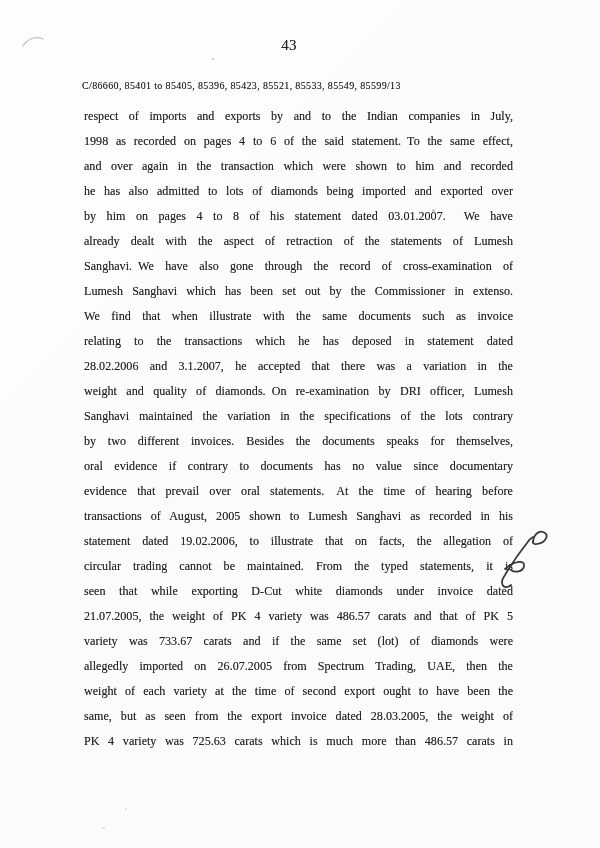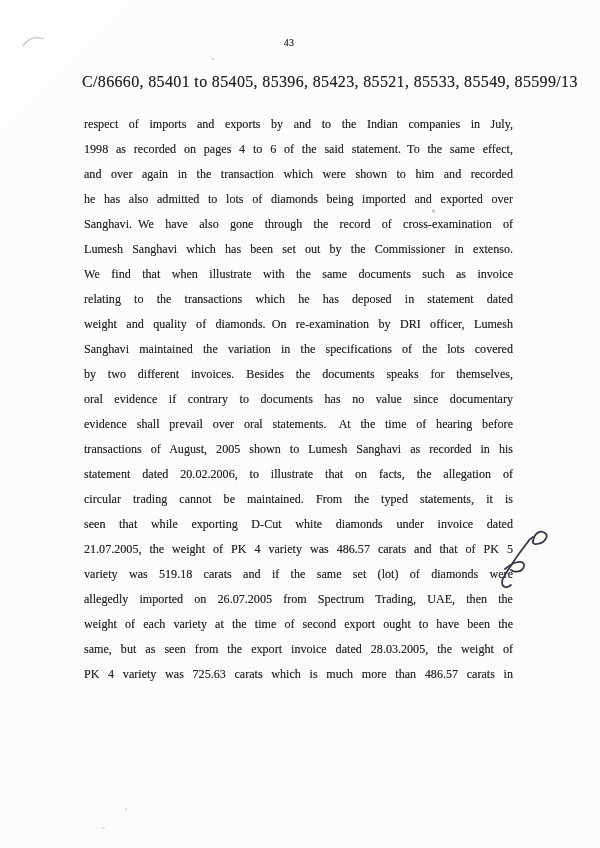--- a/index.html
+++ b/index.html
@@ -12,35 +12,35 @@
     position: relative;
     width: 600px; height: 848px;
     background: linear-gradient(135deg, #fdfdfc 0%, #fbfbf9 60%, #fcfcfa 100%);
     overflow: hidden;
     color: #232327;
   }
   .page-number {
     position: absolute;
     top: 37px; left: 0; width: 578px;
     text-align: center;
-    font-size: 10px;
+    font-size: 15px;
     letter-spacing: 0.3px;
     text-shadow: 0 0 0.3px rgba(30,30,35,0.5);
   }
   .case-header {
     position: absolute;
-    top: 73px; left: 82px; width: 460px;
-    font-size: 16px;
+    top: 80px; left: 82px; width: 460px;
+    font-size: 10px;
     letter-spacing: 0.35px;
     white-space: nowrap;
     text-shadow: 0 0 0.3px rgba(30,30,35,0.5);
   }
   .body-text {
     position: absolute;
-    top: 112px; left: 84px; width: 429px;
+    top: 104px; left: 84px; width: 429px;
   }
   .body-text .line {
     font-size: 12.1px;
     line-height: 25px;
     height: 25px;
     overflow: hidden;
     text-align: justify;
     text-align-last: justify;
     word-spacing: 0.5px;
     text-shadow: 0 0 0.3px rgba(30,30,35,0.45);
@@ -69,35 +69,38 @@
 
   <div class="page-number">43</div>
 
   <div class="case-header">C/86660, 85401 to 85405, 85396, 85423, 85521, 85533, 85549, 85599/13</div>
 
   <div class="body-text">
       <div class="line">respect of imports and exports by and to the Indian companies in July,</div>
       <div class="line">1998 as recorded on pages 4 to 6 of the said statement. To the same effect,</div>
       <div class="line">and over again in the transaction which were shown to him and recorded</div>
       <div class="line">he has also admitted to lots of diamonds being imported and exported over</div>
+      <div class="line">by him on pages 4 to 8 of his statement dated 03.01.2007.   We have</div>
+      <div class="line">already dealt with the aspect of retraction of the statements of Lumesh</div>
       <div class="line">Sanghavi. We have also gone through the record of cross-examination of</div>
       <div class="line">Lumesh Sanghavi which has been set out by the Commissioner in extenso.</div>
       <div class="line">We find that when illustrate with the same documents such as invoice</div>
       <div class="line">relating to the transactions which he has deposed in statement dated</div>
+      <div class="line">28.02.2006 and 3.1.2007, he accepted that there was a variation in the</div>
       <div class="line">weight and quality of diamonds. On re-examination by DRI officer, Lumesh</div>
-      <div class="line">Sanghavi maintained the variation in the specifications of the lots covered</div>
+      <div class="line">Sanghavi maintained the variation in the specifications of the lots contrary</div>
       <div class="line">by two different invoices.  Besides the documents speaks for themselves,</div>
       <div class="line">oral evidence if contrary to documents has no value since documentary</div>
-      <div class="line">evidence shall prevail over oral statements.  At the time of hearing before</div>
+      <div class="line">evidence that prevail over oral statements.  At the time of hearing before</div>
       <div class="line">transactions of August, 2005 shown to Lumesh Sanghavi as recorded in his</div>
-      <div class="line">statement dated 20.02.2006, to illustrate that on facts, the allegation of</div>
+      <div class="line">statement dated 19.02.2006, to illustrate that on facts, the allegation of</div>
       <div class="line">circular trading cannot be maintained.  From the typed statements, it is</div>
       <div class="line">seen that while exporting D-Cut white diamonds under invoice dated</div>
       <div class="line">21.07.2005, the weight of PK 4 variety was 486.57 carats and that of PK 5</div>
-      <div class="line">variety was 519.18 carats and if the same set (lot) of diamonds were</div>
+      <div class="line">variety was 733.67 carats and if the same set (lot) of diamonds were</div>
       <div class="line">allegedly imported on 26.07.2005 from Spectrum Trading, UAE, then the</div>
       <div class="line">weight of each variety at the time of second export ought to have been the</div>
       <div class="line">same, but as seen from the export invoice dated 28.03.2005, the weight of</div>
       <div class="line">PK 4 variety was 725.63 carats which is much more than 486.57 carats in</div>
     </div>
 
   <svg class="signature" viewBox="0 0 58 64" fill="none" stroke="#34343f" stroke-width="1.7" stroke-linecap="round" stroke-linejoin="round">
     <path d="M 14 58 C 6 64, 2 56, 8 48 C 14 38, 22 26, 30 16 C 32 13, 34 11, 36 10"></path>
     <path d="M 8 42 C 18 33, 28 33, 27 39 C 26 45, 18 46, 14 43"></path>
     <path d="M 36 16 C 36 8, 42 2, 48 6 C 52 9, 48 16, 40 17 C 37 17.5, 35 16, 36 14"></path>

